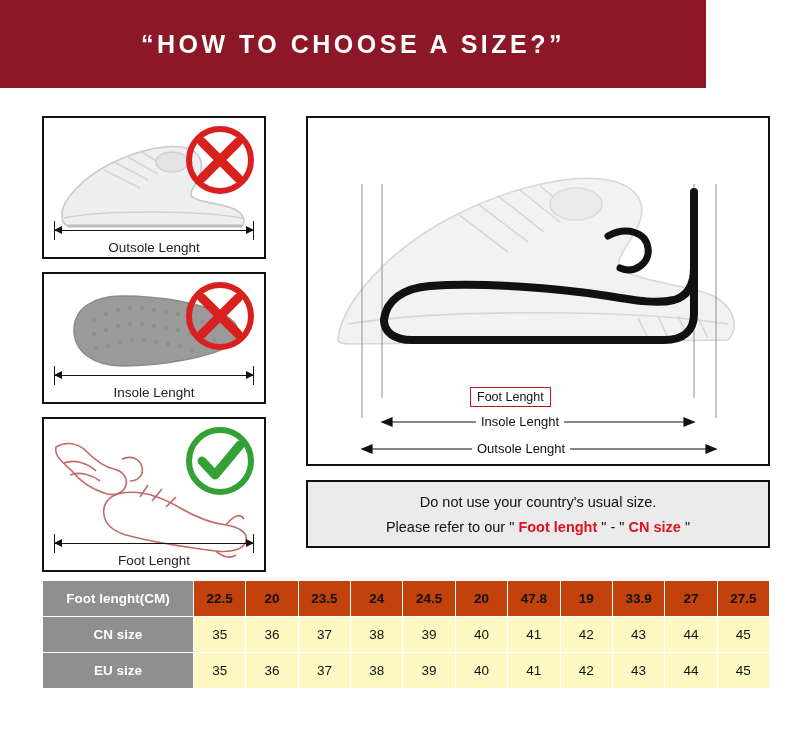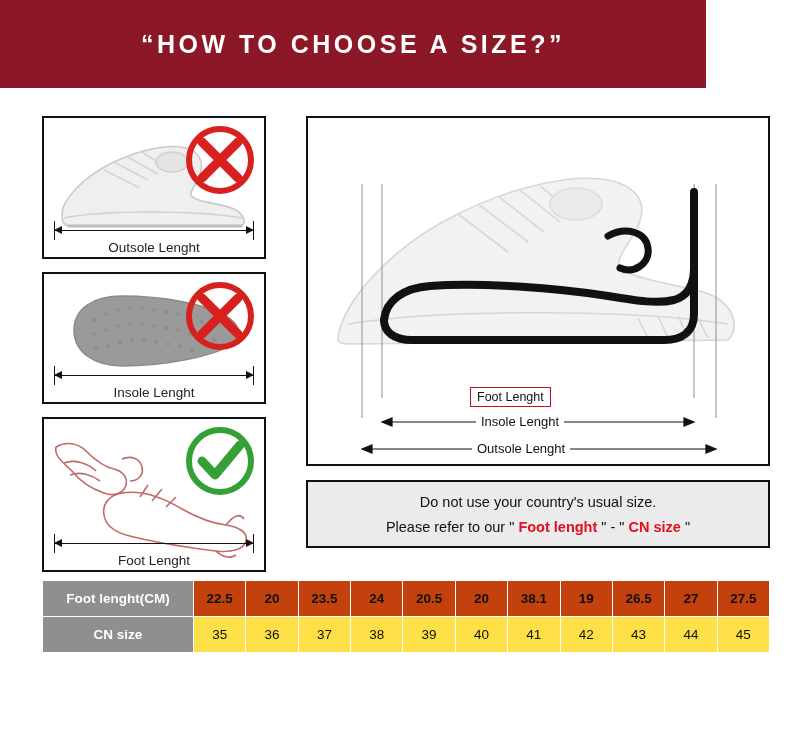--- a/index.html
+++ b/index.html
@@ -176,21 +176,21 @@
     top: 492px;
     width: 728px;
     border-collapse: collapse;
     table-layout: fixed;
   }
   .size-table td {
     border: 1.5px solid #ffffff;
     text-align: center;
     font-size: 13.5px;
     height: 33px;
-    background: #fde047;
+    background: #fef9c3;
     color: #111;
   }
   .size-table td.rowhead {
     background: #8f8f8f;
     color: #ffffff;
     font-weight: bold;
     width: 148px;
     font-size: 13.5px;
   }
   .size-table td.rowhead.dark {
@@ -366,39 +366,53 @@
     </div>
 
     <table class="size-table">
       <tbody>
           <tr class="head">
         <td class="rowhead">Foot lenght(CM)</td>
         <td>22.5</td>
         <td>20</td>
         <td>23.5</td>
         <td>24</td>
-        <td>20.5</td>
+        <td>24.5</td>
         <td>20</td>
-        <td>38.1</td>
+        <td>47.8</td>
         <td>19</td>
-        <td>26.5</td>
+        <td>33.9</td>
         <td>27</td>
         <td>27.5</td>
       </tr>
       <tr>
         <td class="rowhead dark">CN size</td>
         <td>35</td>
         <td>36</td>
         <td>37</td>
         <td>38</td>
         <td>39</td>
         <td>40</td>
         <td>41</td>
         <td>42</td>
         <td>43</td>
         <td>44</td>
         <td>45</td>
       </tr>
+      <tr>
+        <td class="rowhead dark">EU size</td>
+        <td>35</td>
+        <td>36</td>
+        <td>37</td>
+        <td>38</td>
+        <td>39</td>
+        <td>40</td>
+        <td>41</td>
+        <td>42</td>
+        <td>43</td>
+        <td>44</td>
+        <td>45</td>
+      </tr>
     </tbody>
       </table>
 
   </div>
 </div>
 
 </body></html>

